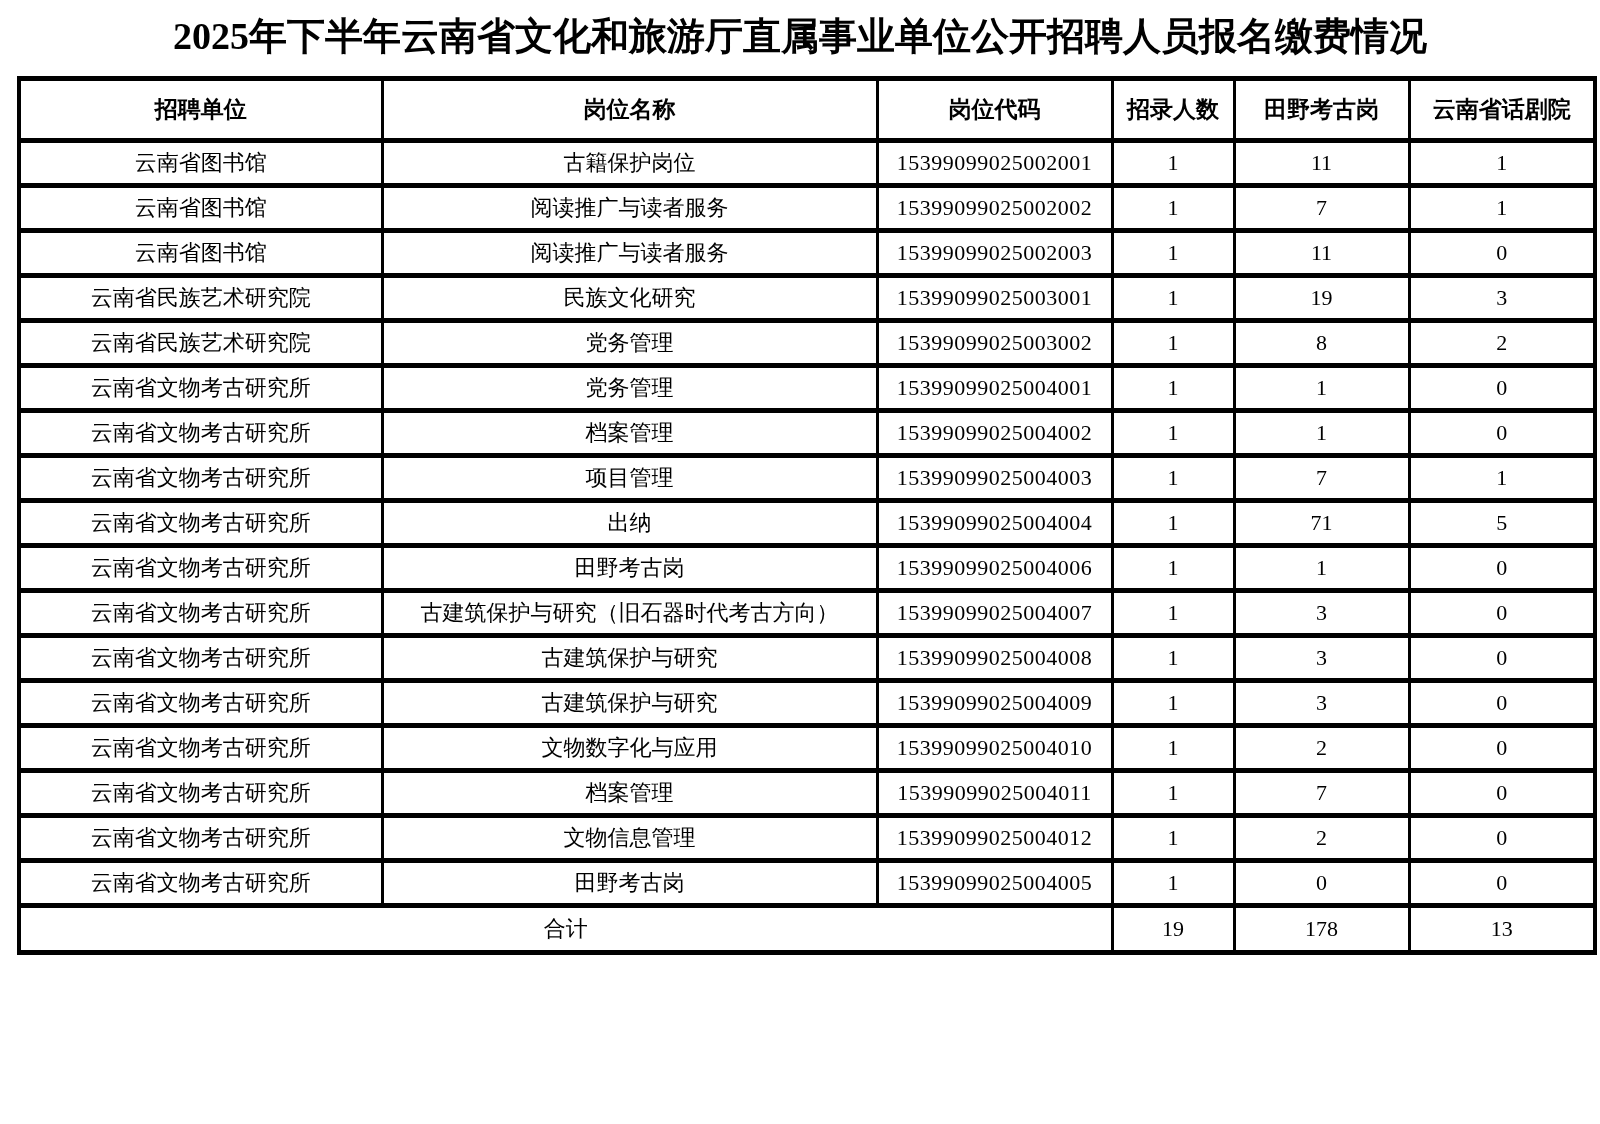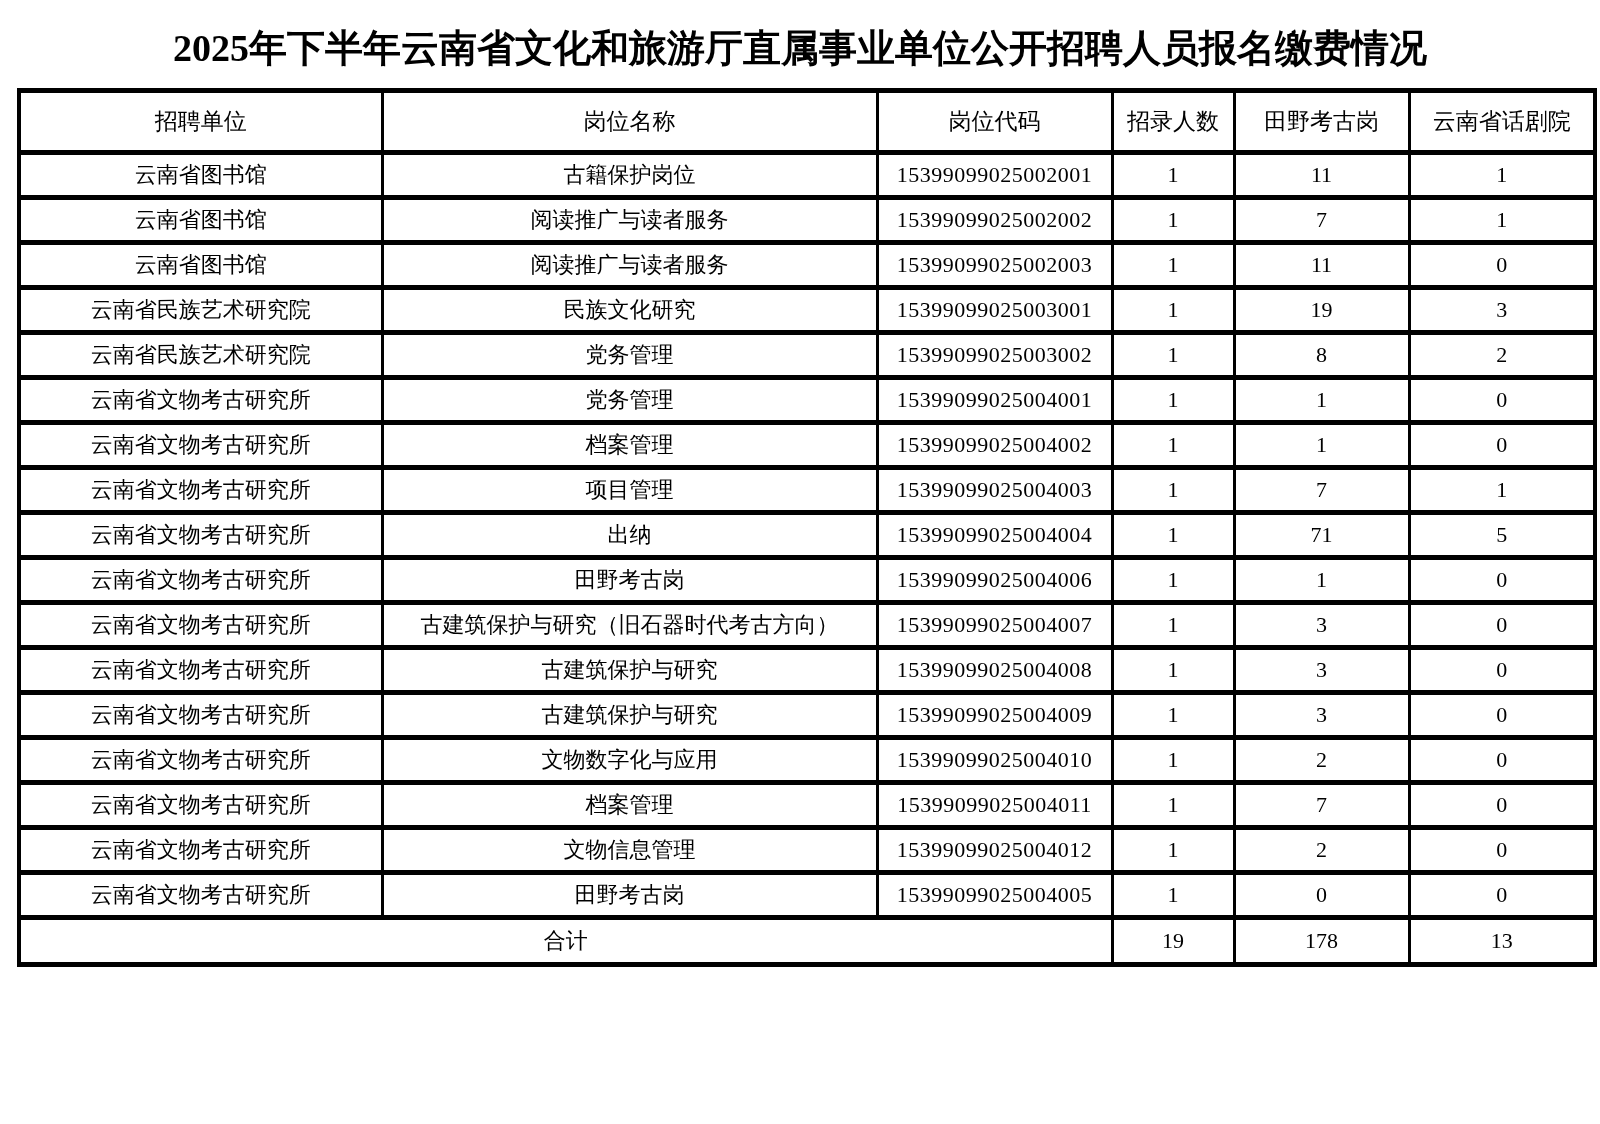--- a/index.html
+++ b/index.html
@@ -15,21 +15,21 @@
     width: 1600px;
     height: 1124px;
     overflow: hidden;
     background: #fff;
   }
   .title-block {
     text-align: center;
     font-weight: bold;
     font-size: 38px;
     line-height: 46px;
-    padding-top: 25px;
+    padding-top: 13px;
     letter-spacing: 0px;
   }
   table.report {
     border-collapse: collapse;
     table-layout: fixed;
     width: 1576px;
     margin: 17px 0 0 17px;
     border: 4px solid #000;
   }
   table.report th,
@@ -38,21 +38,21 @@
     border-top-width: 5px;
     border-bottom-width: 5px;
     text-align: center;
     vertical-align: middle;
     padding: 0 4px;
     font-size: 22px;
     overflow: hidden;
     white-space: nowrap;
   }
   table.report thead th {
-    font-weight: normal;
+    font-weight: bold;
     font-size: 23px;
     height: 57px;
   }
   table.report tbody td {
     height: 40px;
     font-weight: normal;
   }
   table.report tfoot td {
     height: 42px;
   }

